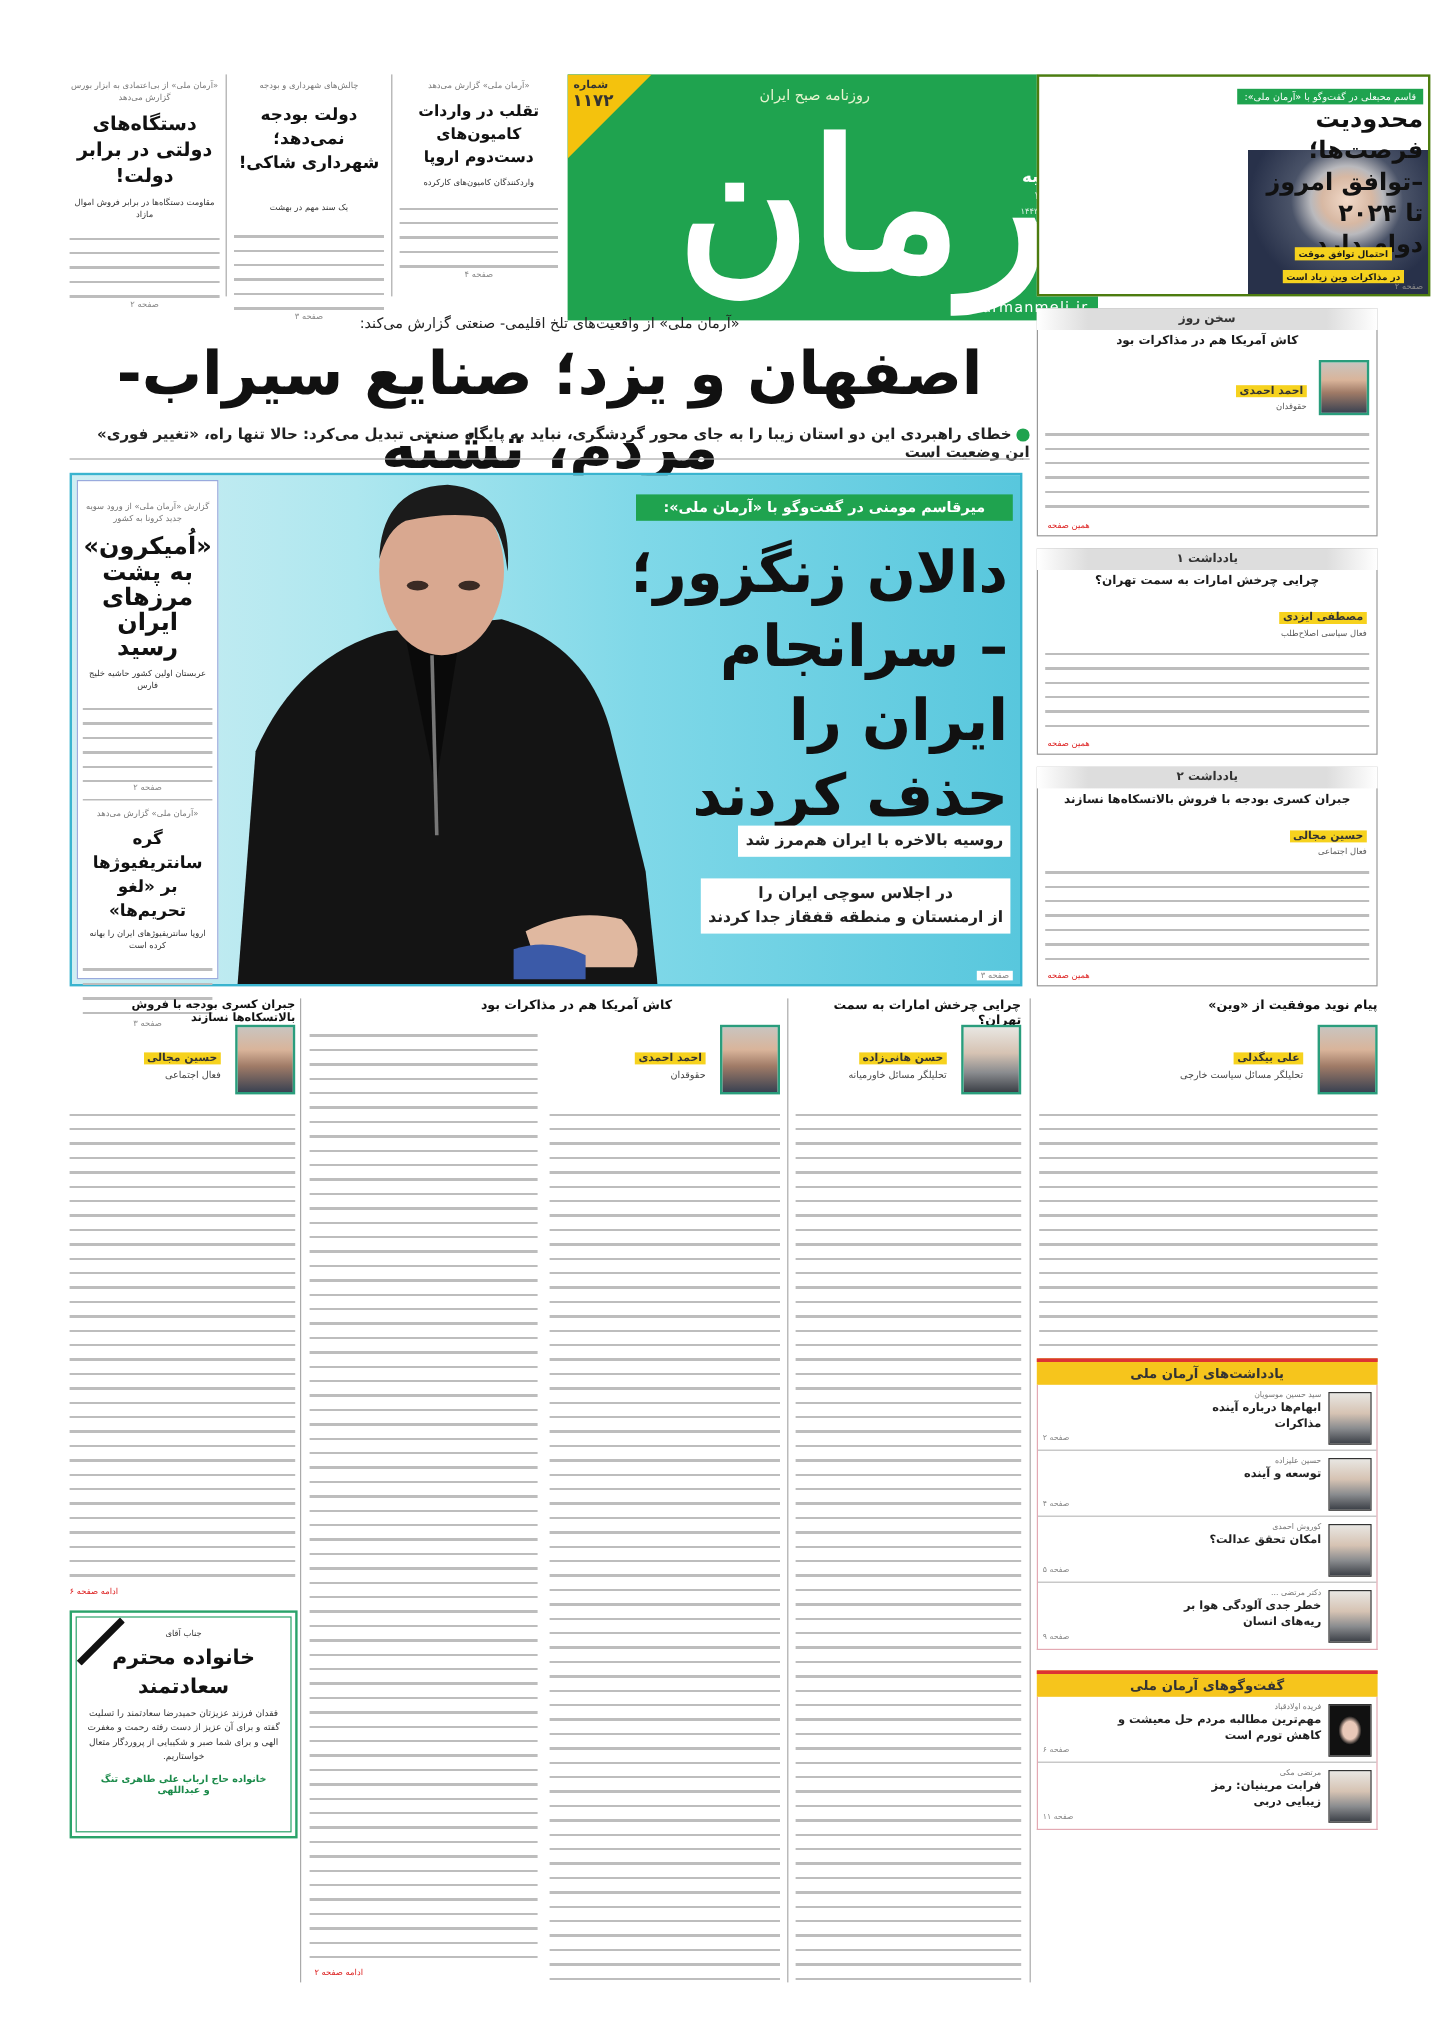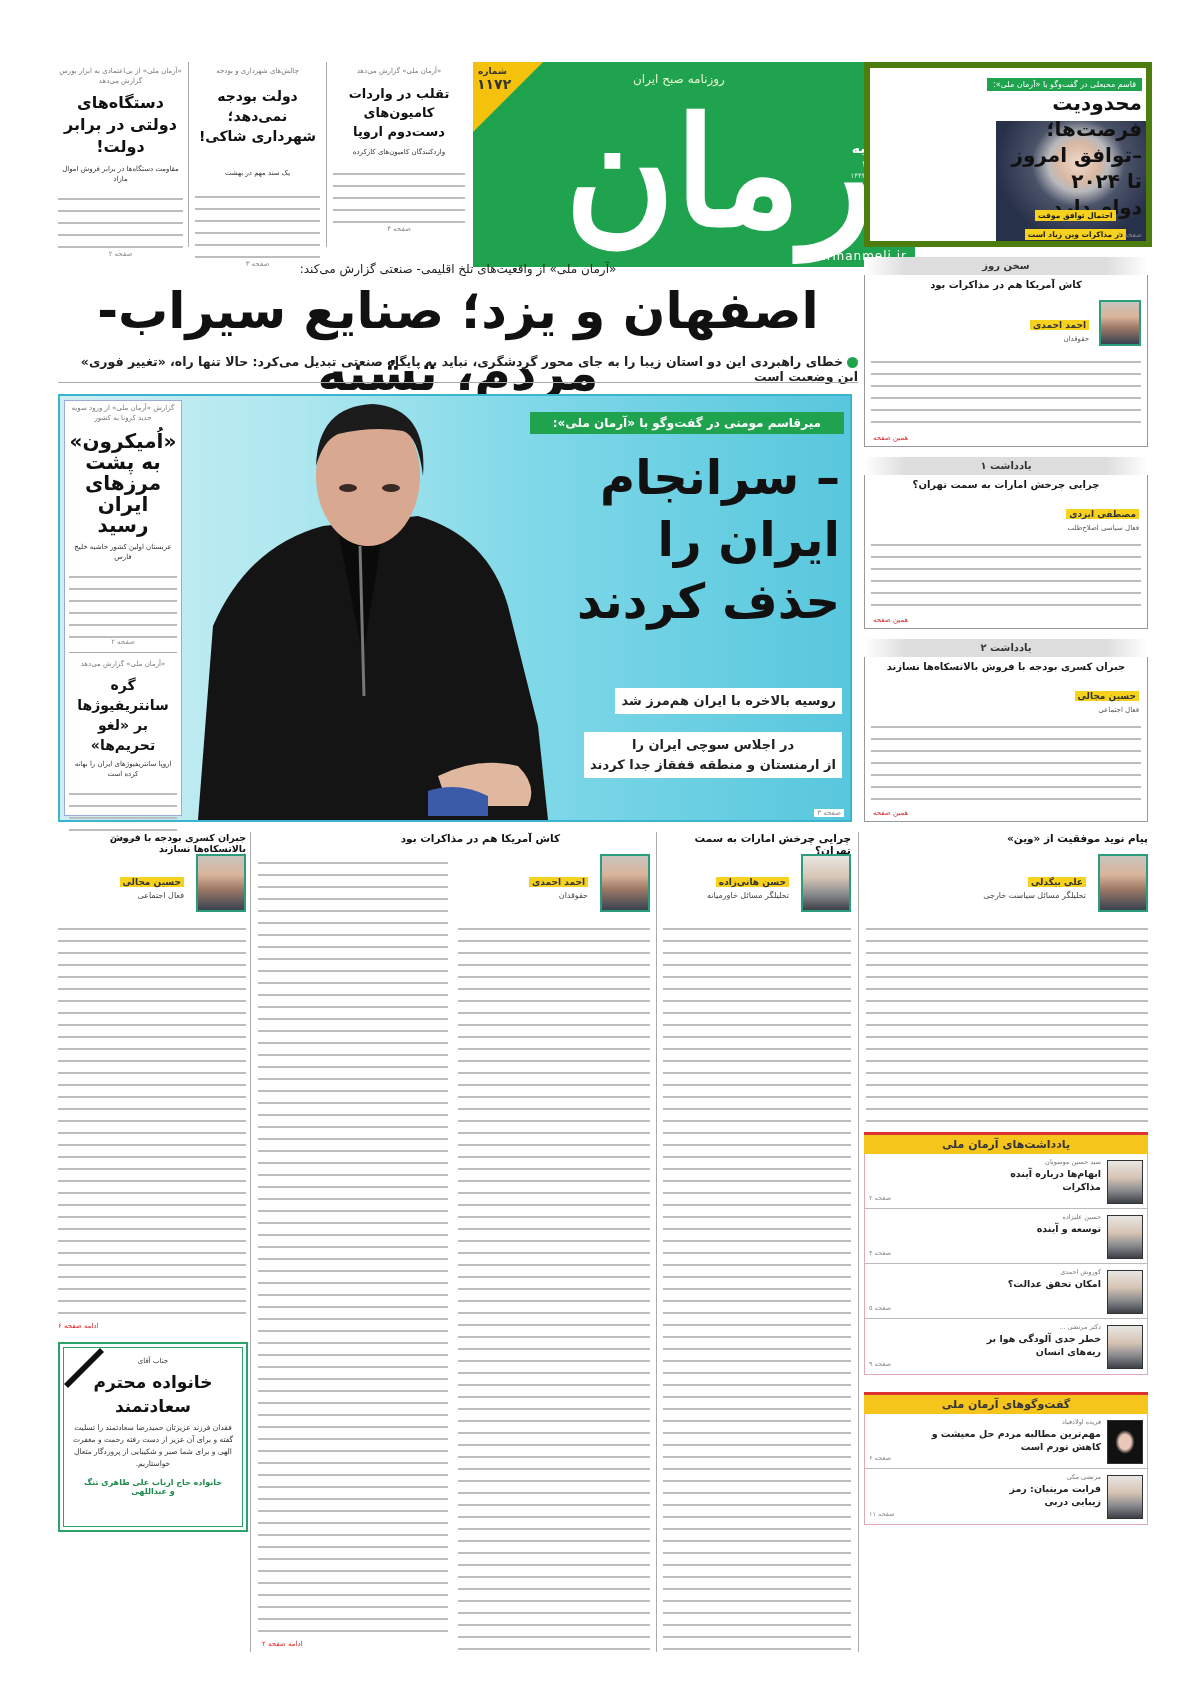--- a/index.html
+++ b/index.html
@@ -21,21 +21,21 @@
 .mast .issue{position:absolute;left:0;top:0;width:0;height:0;border-top:70px solid #f4c20d;border-right:70px solid transparent}
 .mast .issue-t{position:absolute;left:5px;top:4px;font-size:9px;color:#333;font-weight:bold}
 .mast .issue-n{position:absolute;left:4px;top:14px;font-size:14px;color:#333;font-weight:bold}
 .mast .logo{position:absolute;left:70px;top:30px;font-size:150px;line-height:160px;color:#fff;font-family:"DejaVu Serif",serif;font-weight:bold;direction:rtl;letter-spacing:-6px}
 .mast .tag{position:absolute;left:160px;top:10px;font-size:12px;color:#e8f5d0;direction:rtl}
 .mast .date{position:absolute;right:8px;top:78px;width:90px;color:#fff;direction:rtl;text-align:right}
 .mast .url{position:absolute;right:8px;bottom:4px;font-size:12px;color:#fff;letter-spacing:1px}
 
 .teaser{position:absolute;top:0;height:185px}
 
-.tr-box{position:absolute;left:806px;top:0;width:288px;height:185px;border:6px solid #4d7c0f;background:#fff;overflow:hidden}
+.tr-box{position:absolute;left:806px;top:0;width:328px;height:185px;border:2px solid #4d7c0f;background:#fff;overflow:hidden}
 .green-tag{background:#1fa34f;color:#fff;font-size:8px;padding:2px 6px;direction:rtl;display:inline-block}
 .photo-old{position:absolute;right:0;bottom:0;width:150px;height:120px;background:radial-gradient(ellipse at 55% 35%,#f1d9c8 0,#d7b8a3 18%,#b9b9bd 26%,#4a5368 40%,#28314a 70%);}
 
 .main-kicker{position:absolute;left:0;top:200px;width:800px;font-size:12px;color:#222;direction:rtl;text-align:center}
 .main-head{position:absolute;left:0;top:218px;width:800px;font-size:50px;line-height:62px;font-weight:bold;color:#111;direction:rtl;text-align:center;letter-spacing:-1px}
 .main-sub{position:absolute;left:0;top:292px;width:800px;font-size:12.5px;font-weight:bold;color:#222;direction:rtl;text-align:right}
 .dot{display:inline-block;width:11px;height:11px;border-radius:50%;background:#1fa34f;vertical-align:middle;margin-left:4px}
 
 .feature{position:absolute;left:0;top:332px;width:794px;height:428px;background:linear-gradient(90deg,#cfeef3 0%,#aee7ef 30%,#7fd8e8 60%,#58c7dd 100%);border:2px solid #3ab4cf}
 .side-strip{position:absolute;left:4px;top:4px;width:118px;height:416px;background:#fff;border:1px solid #9ad}
@@ -124,21 +124,21 @@
     <div class="pg" style="position:absolute;right:4px;bottom:2px;z-index:2">صفحه ۲</div>
   </div>
 
   <div class="main-kicker">«آرمان ملی» از واقعیت‌های تلخ اقلیمی- صنعتی گزارش می‌کند:</div>
   <div class="main-head">اصفهان و یزد؛ صنایع سیراب- مردم، تشنه</div>
   <div class="main-sub"><span class="dot"></span><span>خطای راهبردی این دو استان زیبا را به جای محور گردشگری، نباید به پایگاه صنعتی تبدیل می‌کرد: حالا تنها راه، «تغییر فوری» این وضعیت است</span></div>
   <div class="hrule" style="left:0;top:320px;width:800px"></div>
 
   <div class="feature">
     <div class="side-strip">
-      <div style="padding:2px 4px 0">
+      <div style="padding:16px 4px 0">
         <div class="kicker">گزارش «آرمان ملی» از ورود سویه جدید کرونا به کشور</div>
         <div class="hl" style="font-size:20px;line-height:21px;margin-top:8px">«اُمیکرون» به پشت مرزهای ایران رسید</div>
         <div class="kicker" style="margin-top:6px;color:#333">عربستان اولین کشور حاشیه خلیج فارس</div>
         <div class="body-text grey-lines" style="margin-top:6px;height:70px"></div>
         <div class="pg ctr">صفحه ۲</div>
         <div class="hrule" style="position:relative;height:1px;margin:6px 0"></div>
         <div class="kicker">«آرمان ملی» گزارش می‌دهد</div>
         <div class="hl" style="font-size:14px;line-height:20px;margin-top:6px">گره سانتریفیوژها بر «لغو تحریم‌ها»</div>
         <div class="kicker" style="margin-top:4px;color:#333">اروپا سانتریفیوژهای ایران را بهانه کرده است</div>
         <div class="body-text grey-lines" style="margin-top:6px;height:50px"></div>
@@ -152,20 +152,21 @@
       <path d="M172 150 L176 300" stroke="#777" stroke-width="3"></path>
       <ellipse cx="180" cy="80" rx="52" ry="70" fill="#d9a890"></ellipse>
       <path d="M128 70 Q130 10 185 8 Q240 12 235 80 Q230 40 215 35 Q185 30 150 38 Q135 45 128 70Z" fill="#1b1b1b"></path>
       <ellipse cx="160" cy="92" rx="9" ry="4" fill="#3a2a24"></ellipse>
       <ellipse cx="203" cy="92" rx="9" ry="4" fill="#3a2a24"></ellipse>
       <path d="M250 380 Q290 360 330 370 Q350 390 340 410 L260 410Z" fill="#e0b8a0"></path>
       <path d="M240 395 Q270 385 300 400 L300 420 L240 420Z" fill="#3b5aa8"></path>
     </svg>
     <div class="green-bar">میرقاسم مومنی در گفت‌وگو با «آرمان ملی»:</div>
     <div class="feat-head">
+      <div>دالان زنگزور؛</div>
       <div>– سرانجام ایران را</div>
       <div>حذف کردند</div>
     </div>
     <div class="sub-box" style="top:292px">روسیه بالاخره با ایران هم‌مرز شد</div>
     <div class="sub-box" style="top:336px;text-align:center">
       <div>در اجلاس سوچی ایران را</div>
       <div>از ارمنستان و منطقه قفقاز جدا کردند</div>
     </div>
     <div class="pg" style="position:absolute;right:6px;bottom:3px;background:#fff;padding:0 3px">صفحه ۳</div>
   </div>

